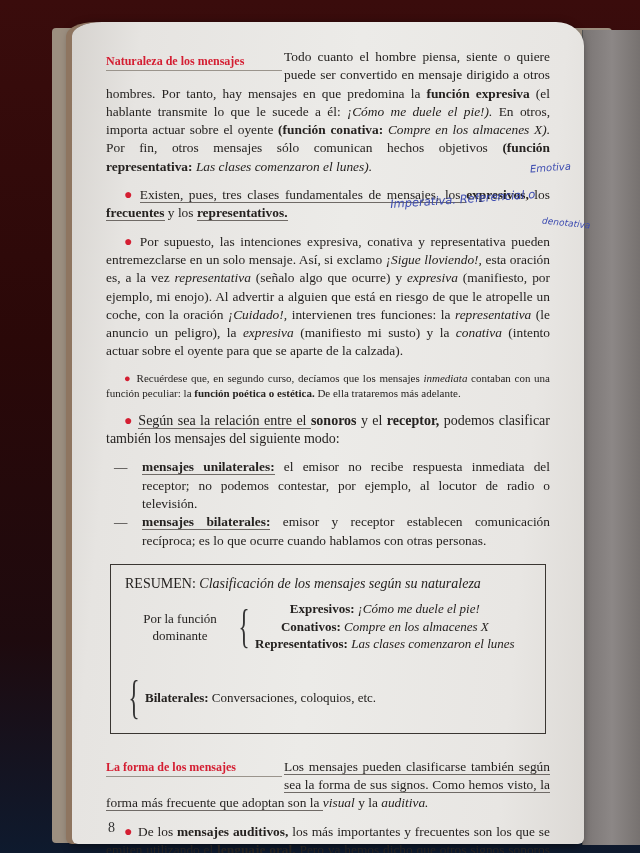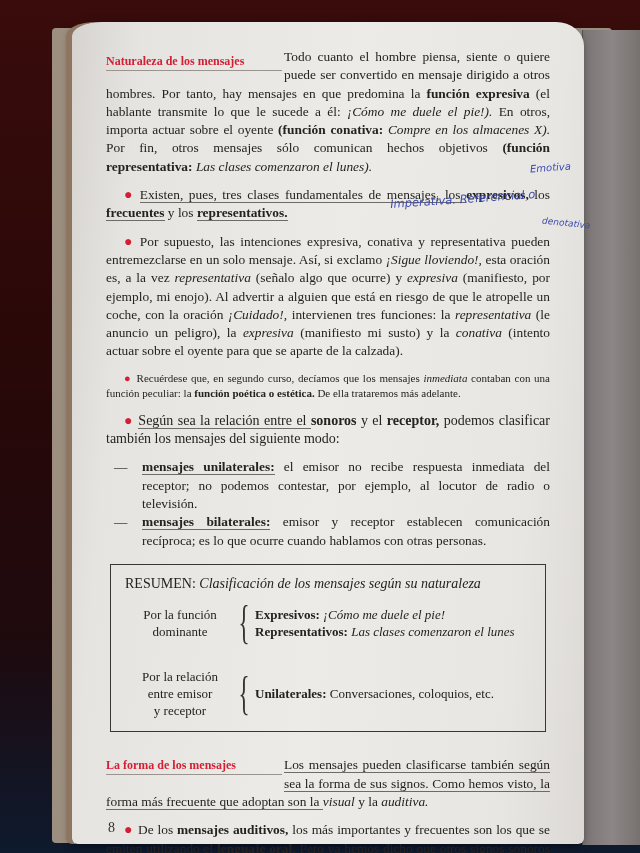--- a/index.html
+++ b/index.html
@@ -42,21 +42,21 @@
   .dash-item .txt { flex:1; text-align:justify; }
   .ul { border-bottom:1.4px solid #6f6a66; }
   .summary-box {
     margin:14px 4px 0 4px; border:1.5px solid #3a3632; padding:10px 12px 12px 14px;
     font-size:13px; line-height:17.5px;
   }
   .summary-title { margin-bottom:8px; font-size:14px; }
   .sum-row { display:flex; align-items:center; margin-bottom:22px; }
   .sum-label { width:110px; text-align:center; flex:none; line-height:17px; }
   .brace { width:14px; font-size:46px; line-height:46px; color:#333; margin:0 6px 0 0; font-weight:100; transform:scaleX(.5); }
-  .sum-items div { white-space:nowrap; }
+  .sum-items div { white-space:nowrap;text-align:center; }
   .page-number { position:absolute; left:36px; bottom:8px; font-size:14px; color:#333; }
   .handnote {
     position:absolute; font-family:"DejaVu Sans", sans-serif; color:#3c4bb0;
     font-style:italic; font-size:11px; transform:rotate(-4deg); white-space:nowrap;
   }
 </style>
 </head>
 <body>
 
 <div class="under-page"></div>
@@ -105,32 +105,28 @@
         <i>Clasificación de los mensajes según su naturaleza</i>
       </div>
       <div class="sum-row">
         <div class="sum-label">
           <div>Por la función</div>
           <div>dominante</div>
         </div>
         <div class="brace">{</div>
         <div class="sum-items">
           <div><b>Expresivos:</b> <i>¡Cómo me duele el pie!</i></div>
+          <div><b>Conativos:</b> <i>Compre en los almacenes X</i></div>
           <div><b>Representativos:</b> <i>Las clases comenzaron el lunes</i></div>
         </div>
       </div>
       <div class="sum-row" style="margin-bottom:0">
-        <div class="sum-label">
-          <div>Por la relación</div>
-          <div>entre emisor</div>
-          <div>y receptor</div>
-        </div>
         <div class="brace">{</div>
         <div class="sum-items">
-          <div><b>Unilaterales:</b> <span>Conversaciones, coloquios, etc.</span></div>
+          <div><b>Bilaterales:</b> <span>Conversaciones, coloquios, etc.</span></div>
         </div>
       </div>
     </div>
 
     <div style="height:24px"></div>
     <p>
       <span class="red-heading" style="padding-top:2px">La forma de los mensajes</span>
       <span class="ul">Los mensajes pueden clasificarse también según sea la forma de sus signos. Como hemos visto, la forma más frecuente que adoptan son la </span><i>visual</i><span> y la </span><i>auditiva.</i>
     </p>
 

